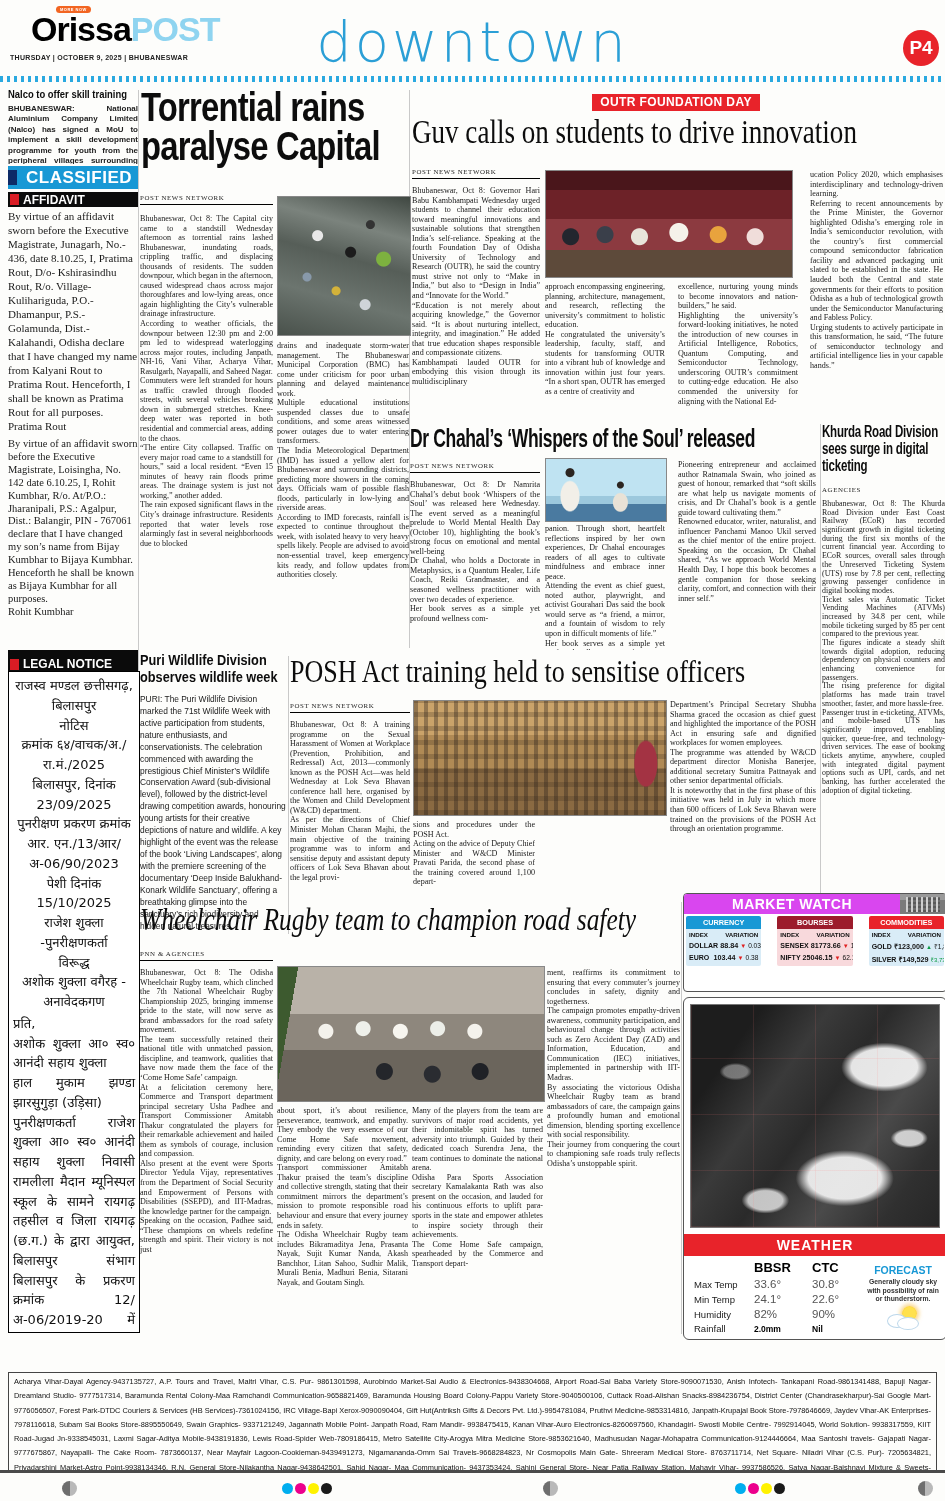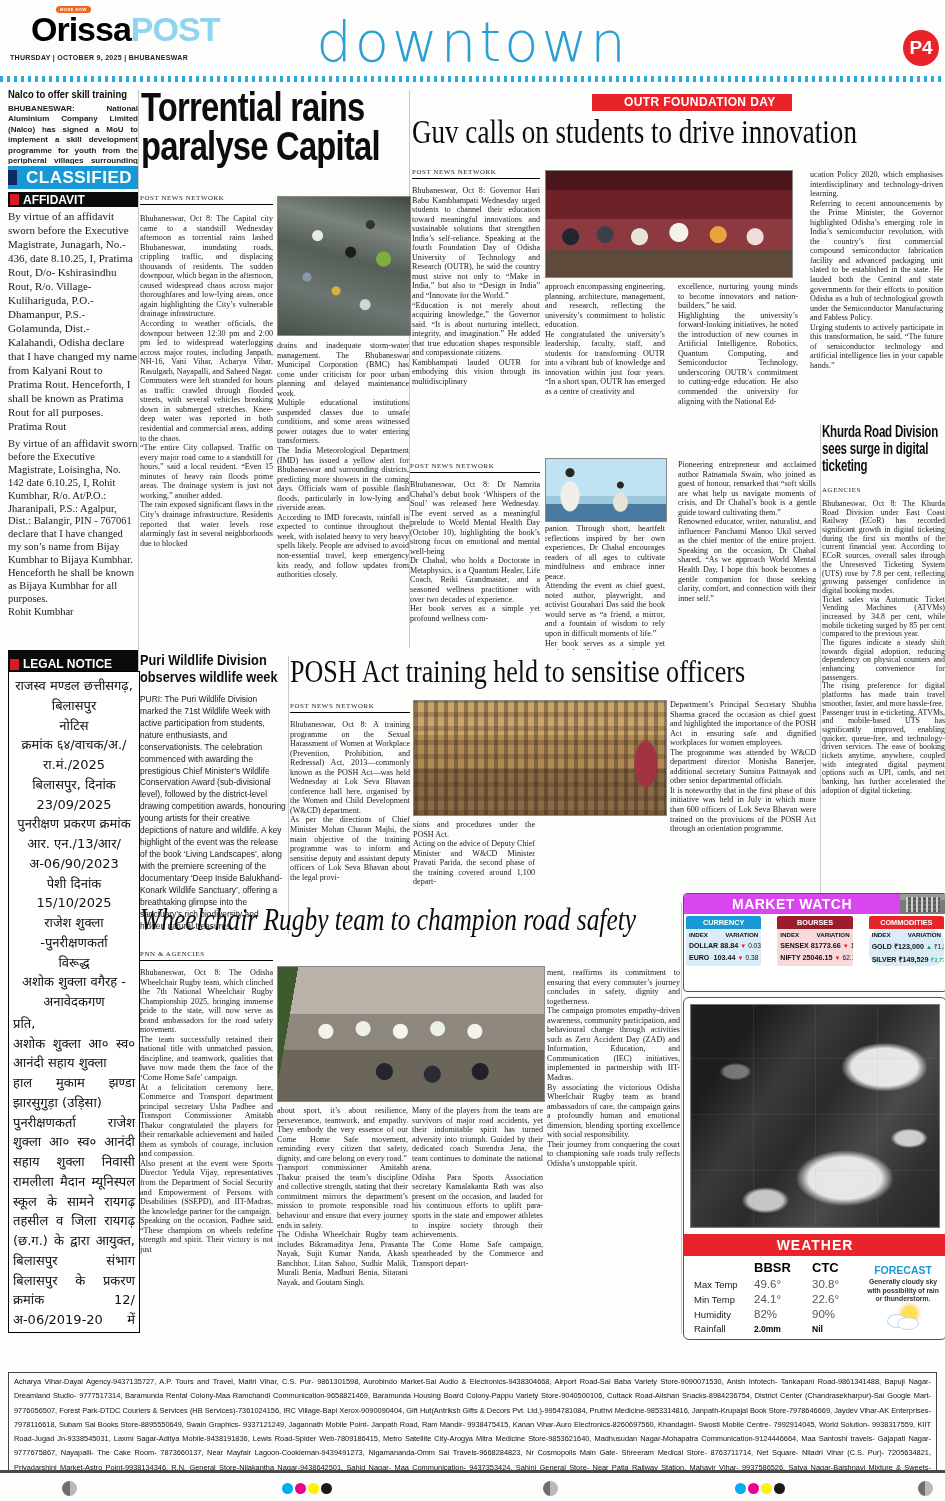--- a/index.html
+++ b/index.html
@@ -10,21 +10,21 @@
   .bsans{font-family:"Liberation Sans",sans-serif;font-size:8px;line-height:1.3;text-align:justify;white-space:pre-line;overflow:hidden;color:#1a1a1a;}
   .byline{font-size:6.9px;letter-spacing:.6px;color:#222;border-bottom:1px solid #000;padding-bottom:3px;overflow:hidden;white-space:nowrap;}
   .byline.norule{border-bottom:none;}
   .hsans{font-family:"Liberation Sans",sans-serif;font-weight:bold;color:#0d0d0d;}
   .hserif{font-family:"Liberation Serif",serif;color:#0d0d0d;}
   .nowrapline{display:inline-block;white-space:nowrap;transform-origin:0 50%;}
   .condblock{transform-origin:0 0;}
   .vrule{position:absolute;width:1px;background:#c9c9c9;}
   .photo{position:absolute;border:1px solid #888;}
   .kicker{background:#e8232a;color:#fff;font-family:"Liberation Sans",sans-serif;font-weight:bold;
-          text-align:left;letter-spacing:.4px;padding-left:32px;}
+          text-align:center;letter-spacing:.4px;}
   .blackbar{background:#0b0b0b;color:#fff;font-family:"Liberation Sans",sans-serif;font-weight:bold;
             display:flex;align-items:center;}
   .redsq{display:inline-block;width:9px;height:11px;background:#d91c24;margin:0 4px 0 2px;flex:0 0 auto;}
   .bluesq{display:inline-block;width:9px;height:15px;background:#0d2a66;margin-right:3px;flex:0 0 auto;}
   
   .mw{border:1px solid #555;border-radius:4px;background:#fff;overflow:hidden;}
   .mw-head{display:flex;height:20px;}
   .mw-title{flex:1;background:#d946ef;color:#fff;font-family:"Liberation Sans",sans-serif;font-weight:bold;
             font-size:14px;display:flex;align-items:center;justify-content:center;letter-spacing:.5px;}
   .mw-bldg{width:46px;background:linear-gradient(180deg,#9a9a9a 0 30%,#7a7a7a 30% 100%),#888;position:relative;}
@@ -173,20 +173,23 @@
       radial-gradient(circle 9px at 85% 62%, #f0dddA 0 8px, transparent 9px),
       linear-gradient(to bottom,#4a161b 0 18%,#6d2228 18% 45%,#8c3a40 45% 75%,#5d4a3a 75% 100%);"></div>
   <div class="abs bserif" style="left:545px;top:282px;width:120px;height:136px;">approach encompassing engineering, planning, architecture, management, and research, reflecting the university’s commitment to holistic education.
 He congratulated the university’s leadership, faculty, staff, and students for transforming OUTR into a vibrant hub of knowledge and innovation within just four years. “In a short span, OUTR has emerged as a centre of creativity and</div>
   <div class="abs bserif" style="left:678px;top:282px;width:120px;height:136px;">excellence, nurturing young minds to become innovators and nation-builders,” he said.
 Highlighting the university’s forward-looking initiatives, he noted the introduction of new courses in Artificial Intelligence, Robotics, Quantum Computing, and Semiconductor Technology, underscoring OUTR’s commitment to cutting-edge education. He also commended the university for aligning with the National Ed-</div>
   <div class="abs bserif" style="left:810px;top:170px;width:133px;height:250px;">ucation Policy 2020, which emphasises interdisciplinary and technology-driven learning.
 Referring to recent announcements by the Prime Minister, the Governor highlighted Odisha’s emerging role in India’s semiconductor revolution, with the country’s first commercial compound semiconductor fabrication facility and advanced packaging unit slated to be established in the state. He lauded both the Central and state governments for their efforts to position Odisha as a hub of technological growth under the Semiconductor Manufacturing and Fabless Policy.
 Urging students to actively participate in this transformation, he said, “The future of semiconductor technology and artificial intelligence lies in your capable hands.”</div>
 
+  <div class="abs" style="left:410px;top:424px;width:410px;height:30px;overflow:hidden;">
+    <span class="nowrapline hsans" style="font-size:25px;letter-spacing:-.5px;transform:scaleX(.7);">Dr Chahal’s ‘Whispers of the Soul’ released</span>
+  </div>
   <div class="abs byline" style="left:410px;top:462px;width:130px;">POST NEWS NETWORK</div>
   <div class="abs bserif" style="left:410px;top:480px;width:130px;height:170px;">Bhubaneswar, Oct 8: Dr Namrita Chahal’s debut book ‘Whispers of the Soul’ was released here Wednesday. The event served as a meaningful prelude to World Mental Health Day (October 10), highlighting the book’s strong focus on emotional and mental well-being
 Dr Chahal, who holds a Doctorate in Metaphysics, is a Quantum Healer, Life Coach, Reiki Grandmaster, and a seasoned wellness practitioner with over two decades of experience.
 Her book serves as a simple yet profound wellness com-</div>
   <div class="photo" style="left:545px;top:458px;width:120px;height:62px;background:
       radial-gradient(circle 5px at 20% 22%, #2b2420 0 4px, transparent 5px),
       radial-gradient(10px 16px at 20% 60%, #f2efe8 0 9px, transparent 10px),
       radial-gradient(circle 4px at 62% 42%, #2b2420 0 3px, transparent 4px),
       radial-gradient(8px 10px at 62% 70%, #e9e2d6 0 7px, transparent 8px),
       linear-gradient(to top,#4a7aa0 0 28%, transparent 28%),
@@ -296,21 +299,21 @@
           <div class="mw-row">
               <span class="mw-name">NIFTY</span>
               <span class="mw-val">25046.15</span>
               <span class="arr-dn">▼</span>
               <span>62.15</span>
             </div>
         </div>
       </div>
       <div class="mw-col">
         <div class="mw-colhead" style="background:#e8232a;">COMMODITIES</div>
-        <div class="mw-body" style="background:#d9ecf7;border-radius:13px;">
+        <div class="mw-body" style="background:#d9ecf7;">
           <div class="mw-ixrow">
               <span>INDEX</span>
               <span>VARIATION</span>
             </div>
           <div class="mw-row">
               <span class="mw-name">GOLD</span>
               <span class="mw-val">₹123,000</span>
               <span class="arr-up">▲</span>
               <span>₹1,889</span>
             </div>
@@ -343,21 +346,21 @@
       <div class="wx-fc">
         <span class="wx-fch">FORECAST</span>
         <span class="wx-fct">Generally cloudy sky with possibility of rain or thunderstorm.</span>
         <span class="suncloud">
             <i class="sun"></i>
             <i class="c1"></i>
             <i class="c2"></i>
           </span>
       </div>
       <span class="wx-lab">Max Temp</span>
-      <span class="wx-val">49.6°</span>
+      <span class="wx-val">33.6°</span>
       <span class="wx-val">30.8°</span>
       <span class="wx-lab">Min Temp</span>
       <span class="wx-val">24.1°</span>
       <span class="wx-val">22.6°</span>
       <span class="wx-lab">Humidity</span>
       <span class="wx-val">82%</span>
       <span class="wx-val">90%</span>
       <span class="wx-lab">Rainfall</span>
       <span class="wx-valb">2.0mm</span>
       <span class="wx-valb">Nil</span>

